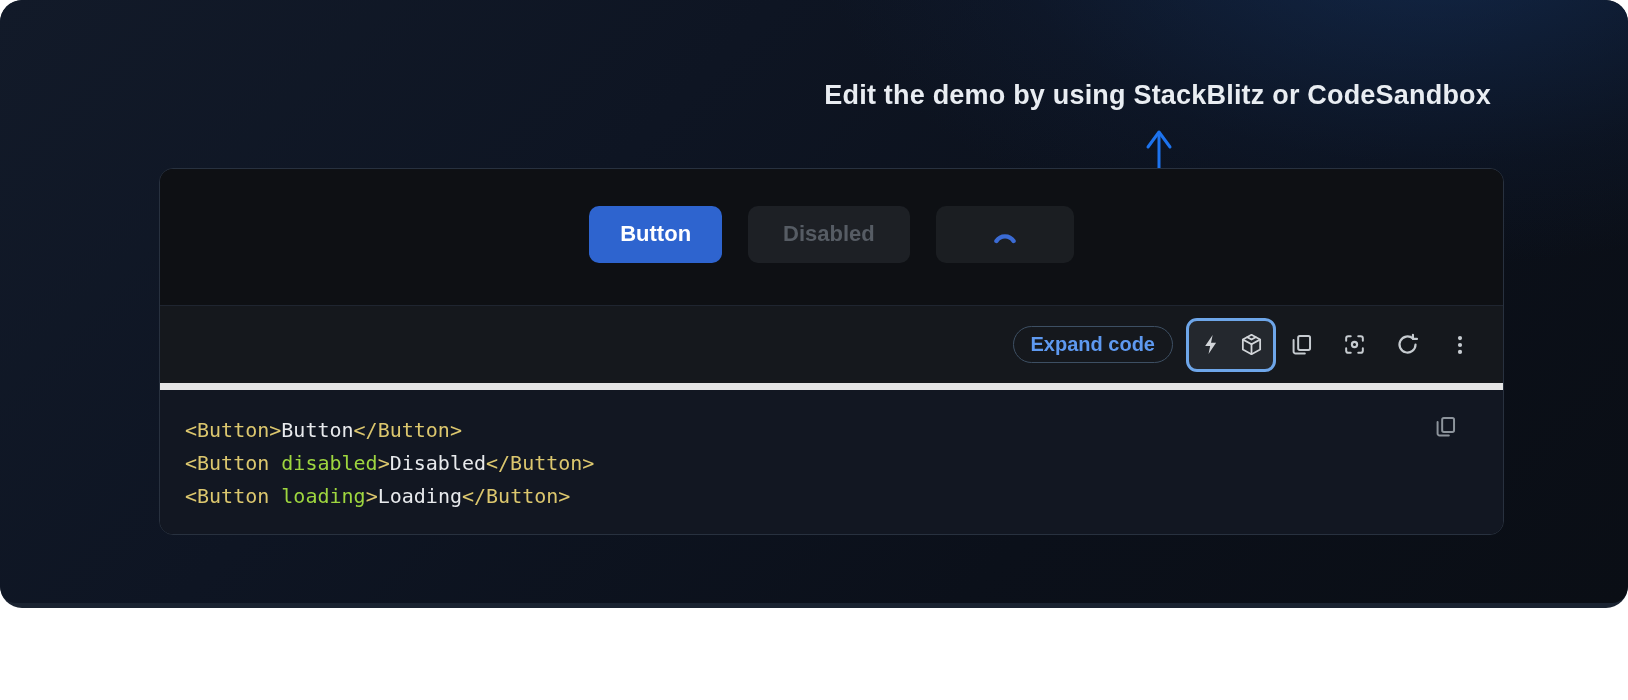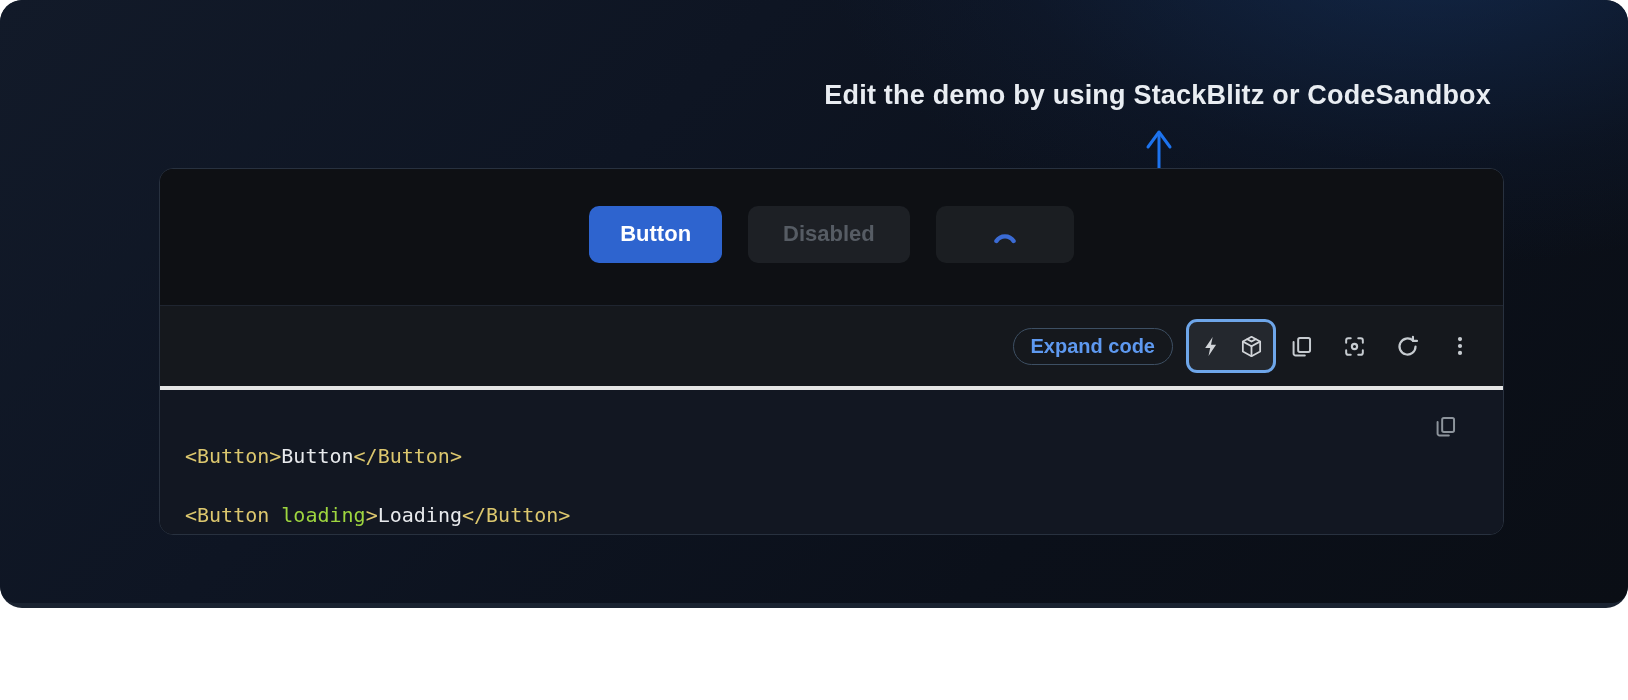--- a/index.html
+++ b/index.html
@@ -33,21 +33,21 @@
   .btn{
     height:57px;border:none;border-radius:10px;font-family:"Liberation Sans",sans-serif;
     font-size:22px;font-weight:700;display:flex;align-items:center;justify-content:center;cursor:pointer;
   }
   .btn-primary{background:var(--primary_btn,#2e64cf);color:var(--primary_btn_text,#ffffff);padding:0 31px;}
   .btn-disabled{background:#1d2025;color:var(--disabled_text,#565c64);padding:0 35px;cursor:not-allowed;}
   .btn-loading{background:#1b1e22;width:138px;}
   .spinner{color:var(--spinner,#3b6bd4);display:block;}
   
   .toolbar{
-    height:84px;flex:0 0 84px;background:#15181d;border-bottom:4px solid #e5e5e5;
+    height:84px;flex:0 0 84px;background:#15181d;border-bottom:7px solid #e5e5e5;
     display:flex;align-items:center;justify-content:flex-end;padding-right:30px;box-sizing:border-box;
   }
   .pill{
     height:37px;padding:0 17px;border-radius:19px;border:1px solid #3d4f63;background:transparent;
     color:var(--expand,#5e99f0);font-family:"Liberation Sans",sans-serif;font-size:20px;font-weight:600;
     display:flex;align-items:center;cursor:pointer;margin-right:13px;white-space:nowrap;
   }
   .hl-group{
     height:54px;box-sizing:border-box;border:3px solid var(--highlight_border,#6ea6e9);
     border-radius:11px;background:#24282e;display:flex;align-items:center;gap:14px;
@@ -58,21 +58,21 @@
     justify-content:center;color:var(--icon,#c6cbd0);cursor:pointer;flex:0 0 auto;
   }
   .icon-btn + .icon-btn{margin-left:27px;}
   .hl-group .icon-btn{margin-left:0;color:#d2d5d9;}
   
   .codearea{
     flex:1 1 auto;background:#121722;position:relative;
     padding:24px 25px;box-sizing:border-box;
     font-family:"DejaVu Sans Mono","Liberation Mono",monospace;font-size:20px;line-height:33px;
   }
-  .code-line{white-space:pre;margin-top:26px;}
+  .code-line{white-space:pre;}
   .tok-tag{color:var(--tag,#dcc76e);}
   .tok-attr{color:var(--attr,#9ed63f);}
   .tok-plain{color:var(--code_text,#e8eaed);}
   .code-copy{position:absolute;top:23px;right:45px;color:#8d949c;width:26px;height:26px;}
 </style>
 </head>
 <body>
 
 <div class="frame">
   <div class="hero"></div>
@@ -148,20 +148,21 @@
           <circle cx="12" cy="5.1" r="2.1"></circle>
             <circle cx="12" cy="12" r="2.1"></circle>
             <circle cx="12" cy="18.9" r="2.1"></circle>
         </svg>
       </button>
     </div>
 
     <div class="codearea">
       <div>
           <div class="code-line"><span class="tok-tag">&lt;Button&gt;</span><span class="tok-plain">Button</span><span class="tok-tag">&lt;/Button&gt;</span></div>
+          <div class="code-line"><span class="tok-tag">&lt;Button </span><span class="tok-attr">disabled</span><span class="tok-tag">&gt;</span><span class="tok-plain">Disabled</span><span class="tok-tag">&lt;/Button&gt;</span></div>
           <div class="code-line"><span class="tok-tag">&lt;Button </span><span class="tok-attr">loading</span><span class="tok-tag">&gt;</span><span class="tok-plain">Loading</span><span class="tok-tag">&lt;/Button&gt;</span></div>
         </div>
       <button class="icon-btn code-copy">
         <svg width="25" height="25" viewBox="0 0 24 24" fill="none" stroke="currentColor" stroke-width="1.9" stroke-linejoin="round" stroke-linecap="round">
           <rect x="8.8" y="3.8" width="11.4" height="13.4" rx="1.6"></rect>
           <path d="M15.2 20.6 H6.3 A1.9 1.9 0 0 1 4.4 18.7 V7.6"></path>
         </svg>
       </button>
     </div>
 

